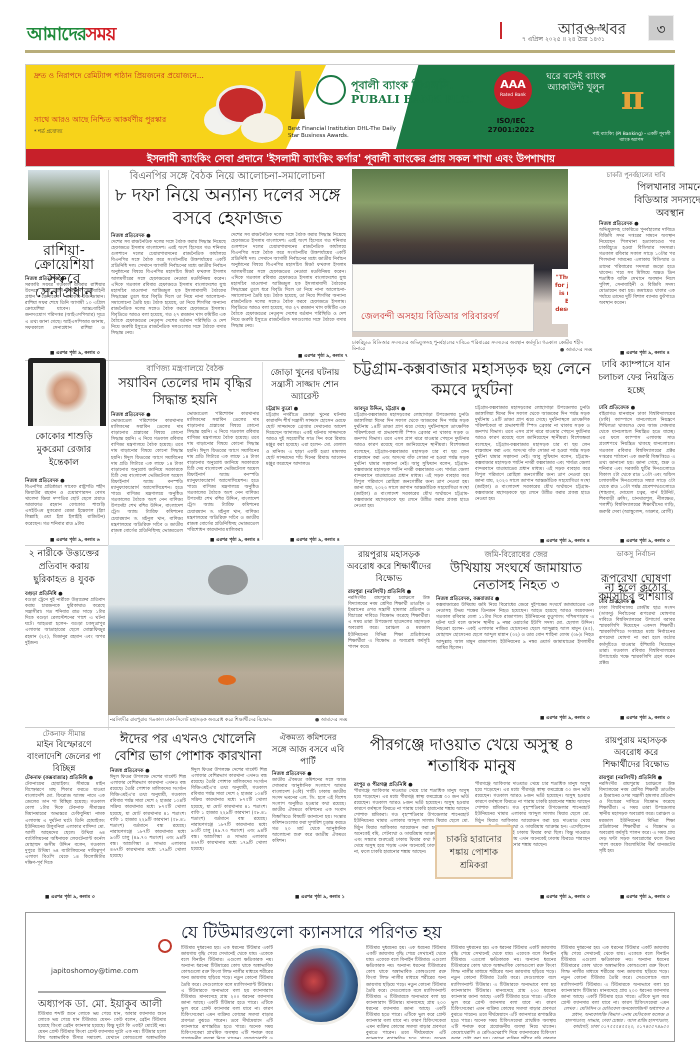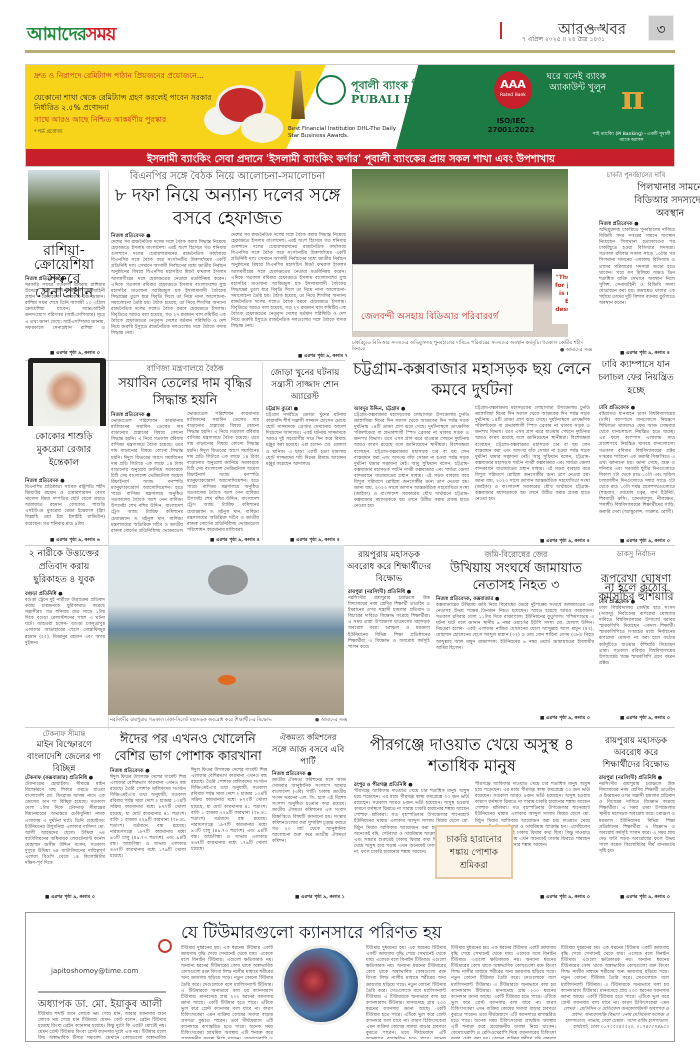--- a/index.html
+++ b/index.html
@@ -25,21 +25,21 @@
 .ad-bowl1{left:178px;top:40px;width:38px;height:30px;border-radius:50%;background:#f2f2ee}
 .ad-bowl2{left:215px;top:48px;width:42px;height:30px;border-radius:50%;background:#f4f1e6}
 .ad-trophy{left:265px;top:6px;width:14px;height:48px;background:linear-gradient(#c8a652,#6b4f1a);clip-path:polygon(30% 0,70% 0,100% 100%,0 100%)}
 .ad-seal{left:290px;top:10px;width:30px;height:30px;border-radius:50%;border:2px solid #1c7a45;background:#fff}
 .ad-bn{left:325px;top:12px;font-size:11px;color:#1c7a45;font-weight:bold}
 .ad-en{left:325px;top:28px;font-size:11px;color:#1c7a45;font-weight:bold;font-family:"DejaVu Serif",serif}
 .ad-award{left:262px;top:60px;font-size:5.5px;color:#222;line-height:7px}
 .ad-aaa{left:468px;top:6px;width:38px;height:38px;border-radius:50%;background:#c7202a;color:#fff;text-align:center;font-weight:bold;font-size:11px;line-height:14px;padding-top:7px}
 .ad-aaa small{display:block;font-size:4.5px;line-height:6px;font-weight:normal}
 .ad-iso{left:460px;top:52px;font-size:7px;font-weight:bold;color:#111;text-align:center;line-height:9px;width:50px}
-.ad-gh{left:520px;top:6px;font-size:9px;color:#fff;line-height:11px;text-align:right;width:60px}
+.ad-gh{left:520px;top:6px;font-size:9px;color:#fff;line-height:11px;text-align:center;width:60px}
 .ad-pi{left:595px;top:14px;font-size:32px;color:#e4a23a;font-weight:bold;font-family:"DejaVu Serif",serif}
 .ad-pitxt{left:563px;top:66px;font-size:4.5px;color:#fff;line-height:6px;width:85px;text-align:center}
 .photo{background:linear-gradient(160deg,#6b7f52,#c7b9a0 40%,#3b3c3a);overflow:hidden}
 .kicker{color:#555;text-align:center}
 .head{color:#111;text-align:center}
 .body-txt{font-size:4.6px;line-height:6.1px;color:#444;text-align:justify;overflow:hidden}
 .byline{font-size:5px;font-weight:bold;color:#222}
 .cont{font-size:4.6px;font-weight:bold;color:#222}
 .caption{font-size:4.8px;color:#444;line-height:6px}
 .rule-v{width:1px;background:#ddd}
@@ -64,21 +64,20 @@
 <div class="abs mh-bar"></div>
 <div class="abs mh-sec">আরও খবর</div>
 <div class="abs mh-page">৩</div>
 <div class="abs mh-rule"></div>
 
 <div class="abs ad">
   <div class="abs ad-yellow"></div>
   <div class="abs ad-white"></div>
   <div class="abs ad-green"></div>
   <div class="abs ad-t1" style="width:170px">দ্রুত ও নিরাপদে রেমিট্যান্স পাঠান প্রিয়জনের প্রয়োজনে...</div>
-  <div class="abs ad-t2" style="width:180px">যেকোনো শাখা থেকে রেমিট্যান্স গ্রহণ করলেই পাবেন সরকার নির্ধারিত ২.৫% প্রণোদনা</div>
   <div class="abs ad-t3" style="width:180px">সাথে আরও আছে নিশ্চিত আকর্ষণীয় পুরস্কার</div>
   <div class="abs ad-t4">* শর্ত প্রযোজ্য</div>
   <div class="abs ad-bowl1"></div>
   <div class="abs ad-pan"></div>
   <div class="abs ad-bowl2"></div>
   <div class="abs ad-trophy"></div>
   <div class="abs ad-seal"></div>
   <div class="abs ad-bn">পূবালী ব্যাংক পিএলসি.</div>
   <div class="abs ad-en">PUBALI BANK PLC.</div>
   <div class="abs ad-award" style="width:110px">Best Financial Institution DHL-The Daily Star Business Awards.</div>

